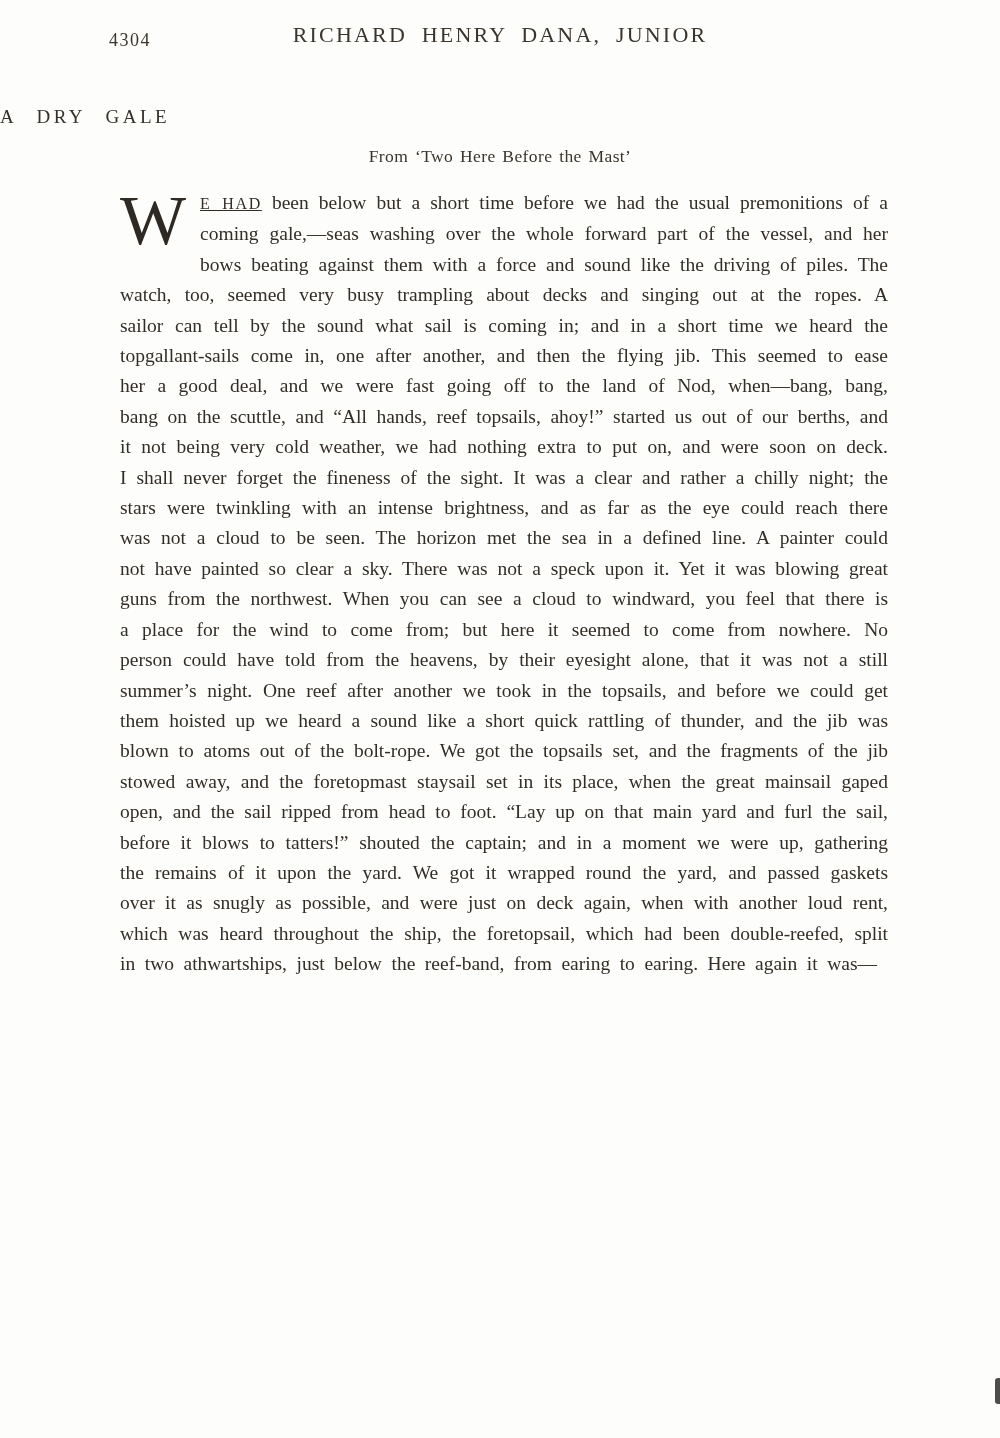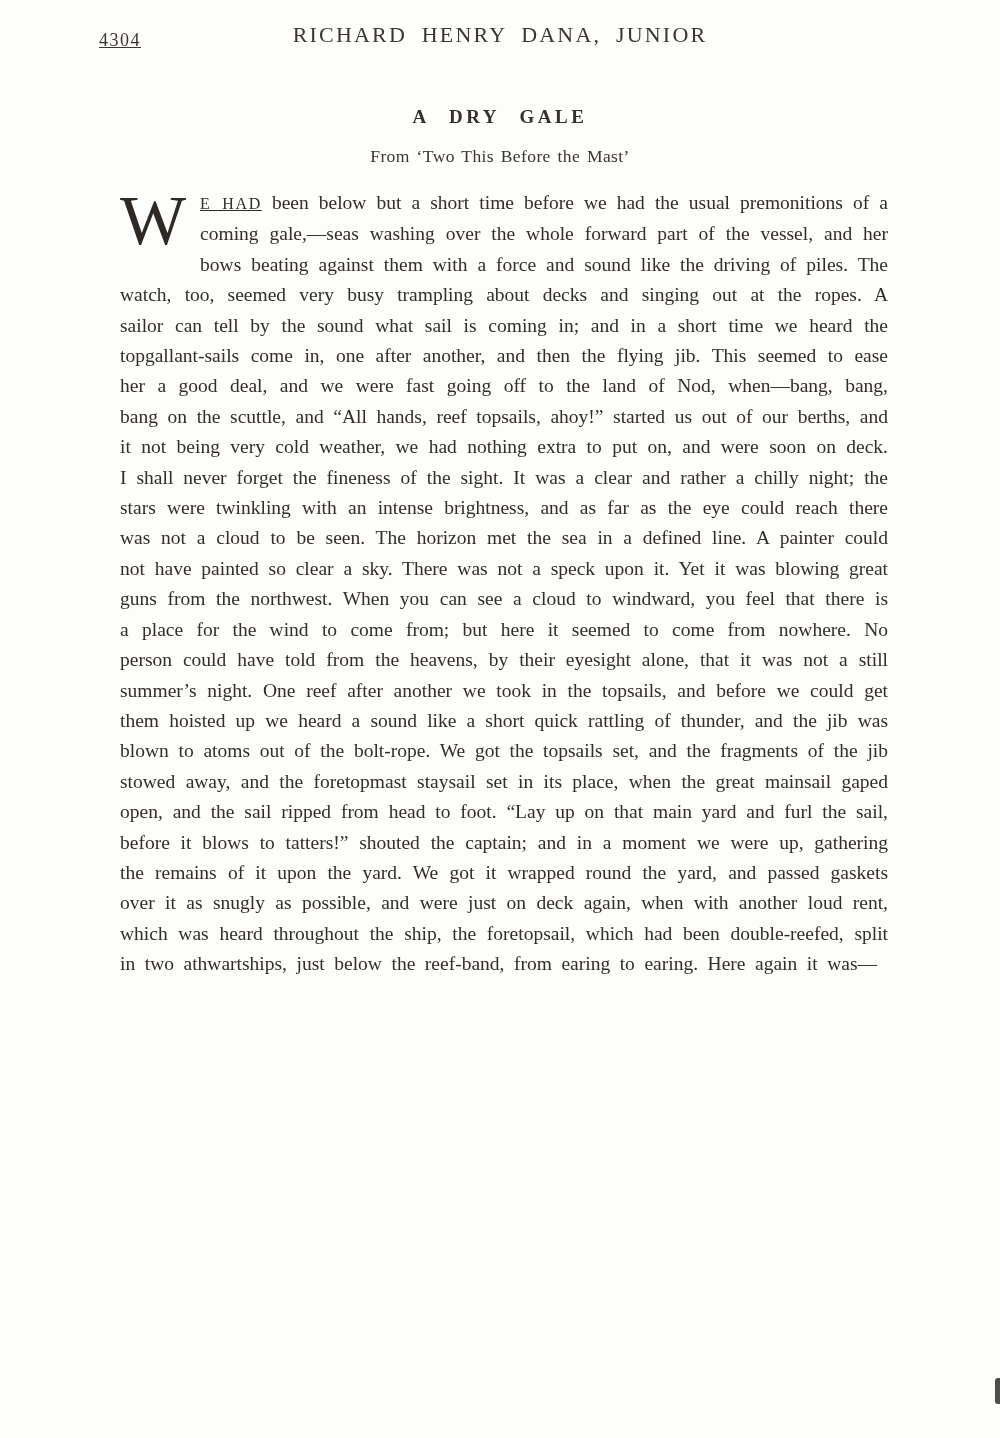--- a/index.html
+++ b/index.html
@@ -19,46 +19,45 @@
   }
   .page-header {
     position: absolute;
     top: 20px;
     left: 0;
     width: 100%;
     height: 30px;
   }
   .page-number {
     position: absolute;
-    left: 99px;
+    left: 109px;
     top: 10px;
     font-size: 18px;
     letter-spacing: 1.5px;
     color: #3b352e;
-    text-decoration: underline;
   }
   .running-header {
     display: block;
     width: 100%;
     text-align: center;
     font-size: 22px;
     letter-spacing: 2.2px;
     word-spacing: 7px;
     color: #3b352e;
     padding-top: 2px;
   }
   .title {
     position: absolute;
     top: 106px;
     left: 0;
     width: 100%;
     margin: 0;
-    text-align: center;
+    text-align: left;
     font-size: 19px;
-    font-weight: 700;
+    font-weight: 400;
     letter-spacing: 3.5px;
     word-spacing: 12px;
     color: #36302a;
   }
   .subtitle {
     position: absolute;
     top: 146px;
     left: 0;
     width: 100%;
     text-align: center;
@@ -109,19 +108,19 @@
 
 <div class="page">
 
   <div class="page-header">
     <span class="page-number">4304</span>
     <span class="running-header">RICHARD HENRY DANA, JUNIOR</span>
   </div>
 
   <h1 class="title">A DRY GALE</h1>
 
-  <div class="subtitle">From ‘Two This Before the Mast’</div>
+  <div class="subtitle">From ‘Two Here Before the Mast’</div>
 
   <p class="body-text"><span class="dropcap">W</span><span class="lead-in">E HAD</span> <span>been below but a short time before we had the usual premonitions of a coming gale,—seas washing over the whole forward part of the vessel, and her bows beating against them with a force and sound like the driving of piles. The watch, too, seemed very busy trampling about decks and singing out at the ropes. A sailor can tell by the sound what sail is coming in; and in a short time we heard the topgallant-sails come in, one after another, and then the flying jib. This seemed to ease her a good deal, and we were fast going off to the land of Nod, when—bang, bang, bang on the scuttle, and “All hands, reef topsails, ahoy!” started us out of our berths, and it not being very cold weather, we had nothing extra to put on, and were soon on deck. I shall never forget the fineness of the sight. It was a clear and rather a chilly night; the stars were twinkling with an intense brightness, and as far as the eye could reach there was not a cloud to be seen. The horizon met the sea in a defined line. A painter could not have painted so clear a sky. There was not a speck upon it. Yet it was blowing great guns from the northwest. When you can see a cloud to windward, you feel that there is a place for the wind to come from; but here it seemed to come from nowhere. No person could have told from the heavens, by their eyesight alone, that it was not a still summer’s night. One reef after another we took in the topsails, and before we could get them hoisted up we heard a sound like a short quick rattling of thunder, and the jib was blown to atoms out of the bolt-rope. We got the topsails set, and the fragments of the jib stowed away, and the foretopmast staysail set in its place, when the great mainsail gaped open, and the sail ripped from head to foot. “Lay up on that main yard and furl the sail, before it blows to tatters!” shouted the captain; and in a moment we were up, gathering the remains of it upon the yard. We got it wrapped round the yard, and passed gaskets over it as snugly as possible, and were just on deck again, when with another loud rent, which was heard throughout the ship, the foretopsail, which had been double-reefed, split in two athwartships, just below the reef-band, from earing to earing. Here again it was—</span></p>
 
   <div class="edge-mark"></div>
 
 </div>
 
 </body></html>

